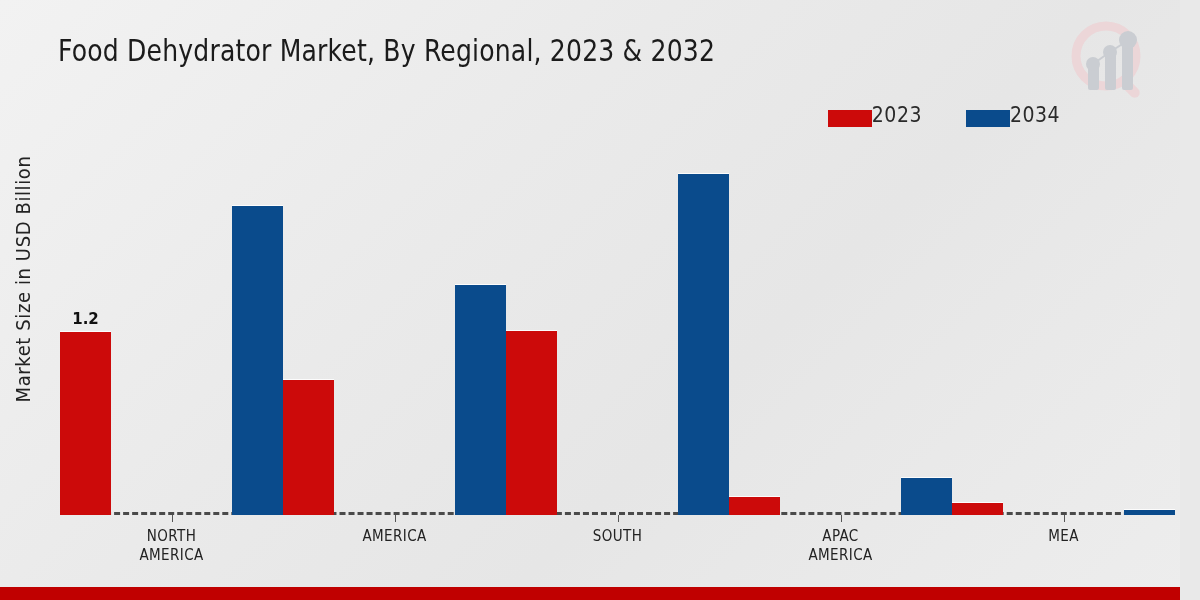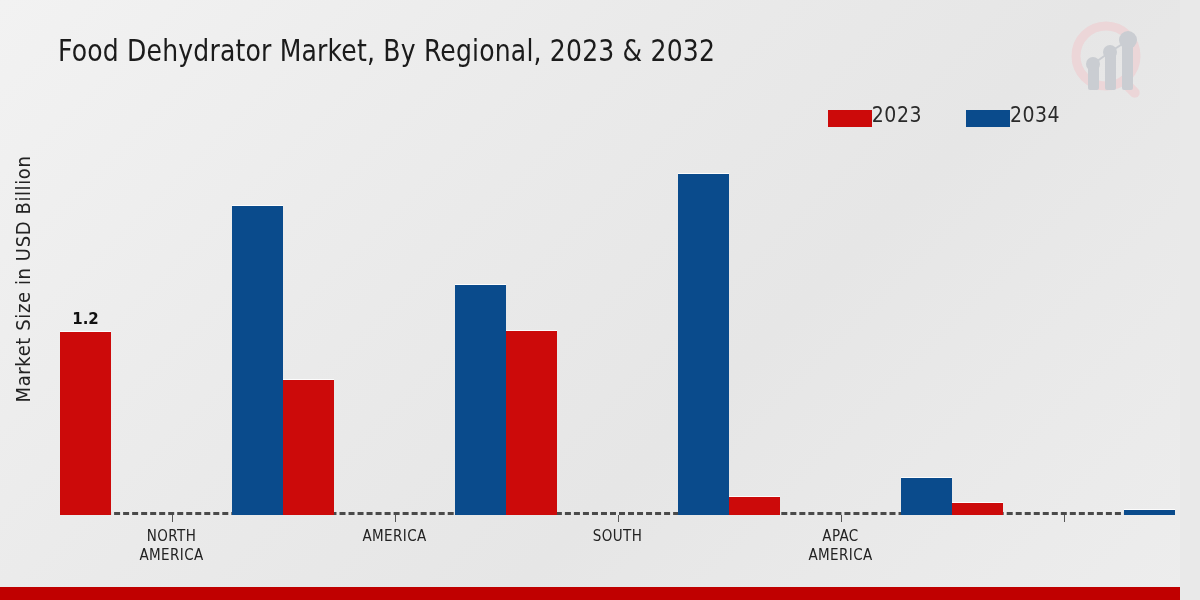--- a/index.html
+++ b/index.html
@@ -295,18 +295,21 @@
         <div class="group">
           <div class="bars">
             <div class="bar-wrap">
               <div class="bar" style="background: rgb(204, 10, 10); height: 12px;"></div>
             </div>
             <div class="bar-wrap">
               <div class="bar" style="background: rgb(10, 75, 140); height: 5px;"></div>
             </div>
           </div>
           <div class="tick"></div>
+          <div class="group-label">
+            <span class="lbl-line">MEA</span>
+          </div>
         </div>
       </div>
   </div>
 
   <div class="bottom-bar" style="background:#C00000"></div>
 </div>
 
 </body></html>

